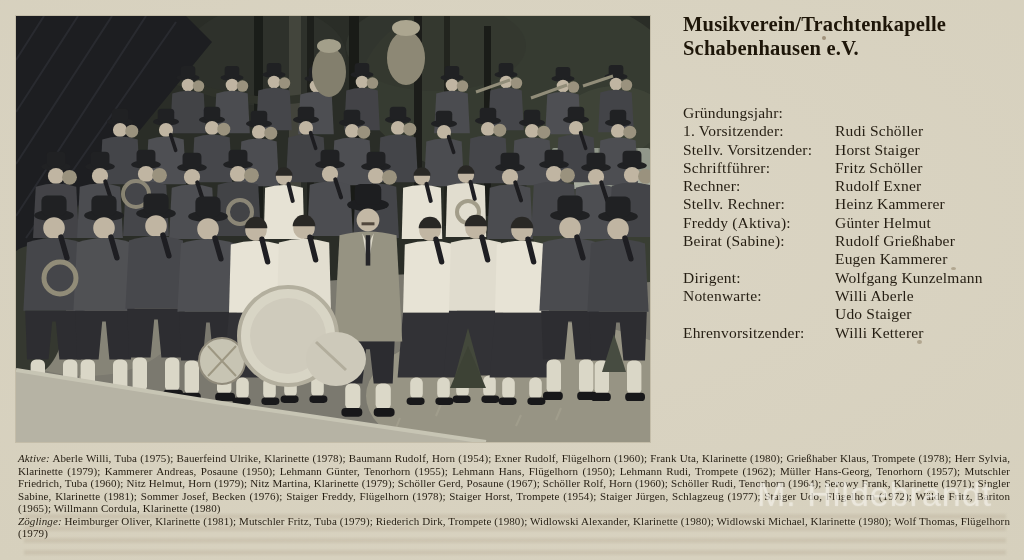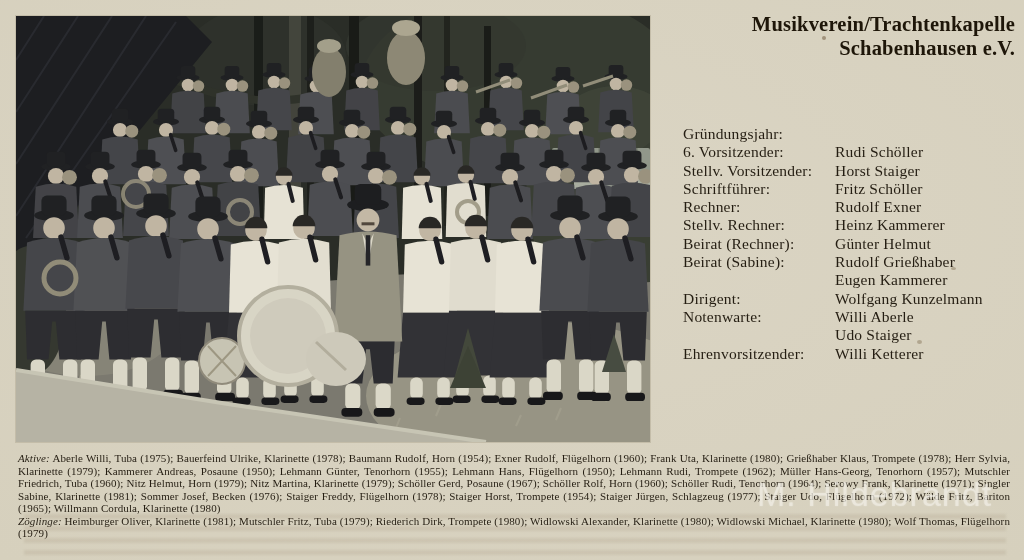--- a/index.html
+++ b/index.html
@@ -7,22 +7,22 @@
     position:relative; width:1024px; height:560px; overflow:hidden;
     background: radial-gradient(130% 130% at 50% 40%, #dbd5c4 0%, #d6d0bd 60%, #cec7b2 100%);
     font-family:"Liberation Serif", serif; color:#241d12;
   }
   
   .photo{position:absolute; left:16px; top:16px; width:634px; height:426px; margin:0;
          background:#1d1f1c; box-shadow:0 0 0 1px #c4bda9;}
   .photo svg{display:block; width:100%; height:100%;}
   
   .infocol{position:absolute; left:683px; top:12px; width:332px;}
-  .title{margin:0; font-weight:700; font-size:20.5px; line-height:24px; letter-spacing:.2px; color:#1e1609;text-align:right;}
-  .rows{margin-top:65px; font-size:15.5px; line-height:18.3px; letter-spacing:.2px;}
+  .title{margin:0; font-weight:700; font-size:20.5px; line-height:24px; letter-spacing:.2px; color:#1e1609;}
+  .rows{margin-top:44px; font-size:15.5px; line-height:18.3px; letter-spacing:.2px;}
   .row{display:flex;}
   .row .lbl{flex:0 0 152px;}
   .row .val{flex:1;}
   
   .caption{position:absolute; left:18px; top:452px; width:992px;
            font-size:11px; line-height:12.5px; text-align:justify; letter-spacing:.1px; color:#241d12;}
   .caption p{margin:0;}
   .caption .lead{font-style:italic;}
   
   .watermark{position:absolute; left:757px; top:477px; z-index:5;
@@ -232,21 +232,21 @@
       <span>Musikverein/Trachtenkapelle</span><br>
       <span>Schabenhausen e.V.</span>
     </h1>
     <div class="rows">
 
         <div class="row">
           <span class="lbl">Gründungsjahr:</span>
         </div>
 
         <div class="row">
-          <span class="lbl">6. Vorsitzender:</span>
+          <span class="lbl">1. Vorsitzender:</span>
           <span class="val">Rudi Schöller</span>
         </div>
 
         <div class="row">
           <span class="lbl">Stellv. Vorsitzender:</span>
           <span class="val">Horst Staiger</span>
         </div>
 
         <div class="row">
           <span class="lbl">Schriftführer:</span>
@@ -257,21 +257,21 @@
           <span class="lbl">Rechner:</span>
           <span class="val">Rudolf Exner</span>
         </div>
 
         <div class="row">
           <span class="lbl">Stellv. Rechner:</span>
           <span class="val">Heinz Kammerer</span>
         </div>
 
         <div class="row">
-          <span class="lbl">Beirat (Rechner):</span>
+          <span class="lbl">Freddy (Aktiva):</span>
           <span class="val">Günter Helmut</span>
         </div>
 
 
         <div class="row">
           <span class="lbl">Beirat (Sabine):</span>
           <span class="val">Rudolf Grießhaber</span>
         </div>
 
         <div class="row">

